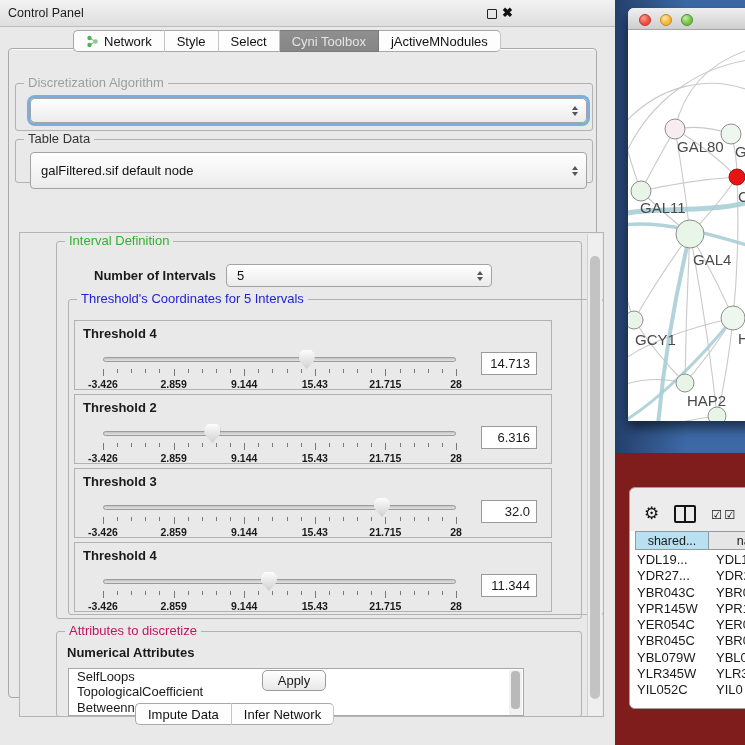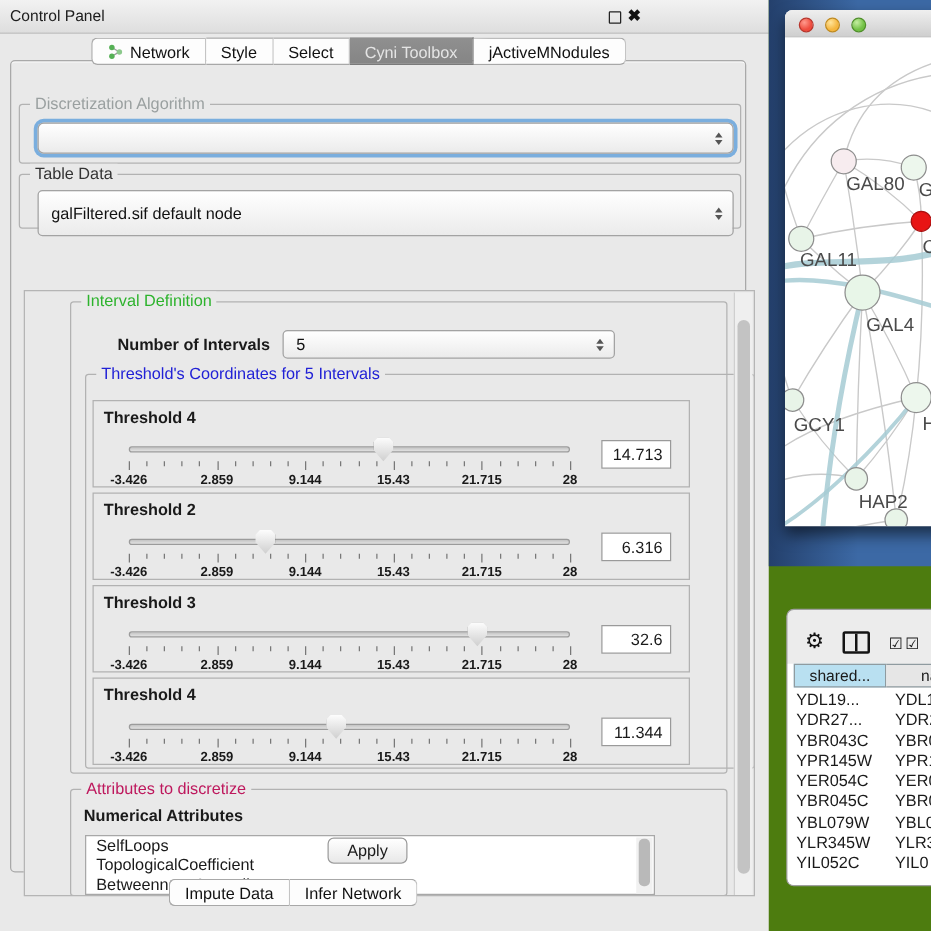--- a/index.html
+++ b/index.html
@@ -81,21 +81,21 @@
   #attr-scrollbar { position:absolute; right:1px; top:1px; width:13px; height:46px; background:#f1f1f1; }
   #attr-scrollbar .thumb { position:absolute; left:2px; top:1px; width:9px; height:38px;
     background:#b9b9b9; border-radius:4px; }
 
   #apply-btn { position:absolute; left:253px; top:621px; width:64px; height:21px;
     background:linear-gradient(#ffffff,#e8e8e8); border:1px solid #9b9b9b; border-radius:5px;
     font-size:13px; text-align:center; line-height:19px; }
 
   
   #right-region { position:absolute; left:615px; top:0; width:130px; height:745px;
-    background:#4d7c0f; }
+    background:#7f1d1d; }
   #desktop { position:absolute; left:0; top:0; width:130px; height:453px;
     background:linear-gradient(90deg,#24406c,#3c69a5 55%); }
   #mac-window { position:absolute; left:13px; top:8px; width:130px; height:413px;
     background:#fff; border-radius:6px 0 0 0; box-shadow:0 7px 12px rgba(0,0,0,.55); }
   #mac-titlebar { position:absolute; left:0; top:0; width:100%; height:22px;
     background:linear-gradient(#efefef,#cfcfcf); border-bottom:1px solid #a5a5a5;
     border-radius:6px 0 0 0; }
   .light { position:absolute; top:6px; width:12px; height:12px; border-radius:50%; }
   .light.red { left:11px; background:radial-gradient(circle at 35% 30%,#ff9a8d,#ee4c3e 60%); border:1px solid #b8352c; }
   .light.yellow { left:32px; background:radial-gradient(circle at 35% 30%,#ffe49a,#f5b63f 60%); border:1px solid #c08a1e; }
@@ -326,21 +326,21 @@
                   <div class="ticklabels">
                     <span class="ticklabel" style="left: 0%;">-3.426</span>
                     <span class="ticklabel" style="left: 20%;">2.859</span>
                     <span class="ticklabel" style="left: 40%;">9.144</span>
                     <span class="ticklabel" style="left: 60%;">15.43</span>
                     <span class="ticklabel" style="left: 80%;">21.715</span>
                     <span class="ticklabel" style="left: 100%;">28</span>
                   </div>
                   <div class="sl-handle" style="left: calc(79% - 8px);"></div>
                 </div>
-                <div class="thr-value">32.6</div>
+                <div class="thr-value">32.0</div>
               </div>
               <div class="thr-panel" style="top: 242px;">
                 <div class="thr-label">Threshold 4</div>
                 <div class="slider">
                   <div class="sl-track"></div>
                   <div class="ticks">
                     <div class="tick major" style="left: 0%;"></div>
                     <div class="tick" style="left: 4%;"></div>
                     <div class="tick" style="left: 8%;"></div>
                     <div class="tick" style="left: 12%;"></div>

